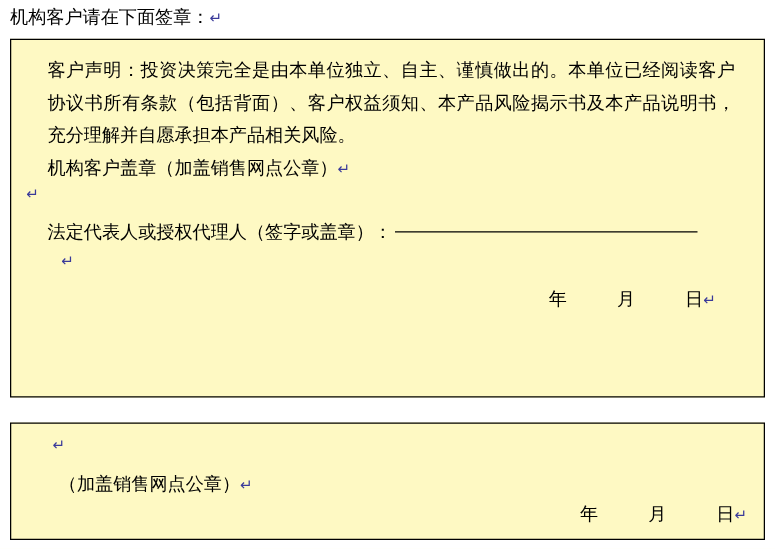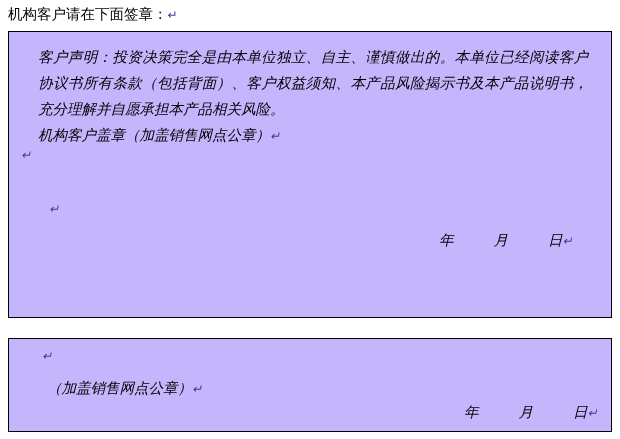--- a/index.html
+++ b/index.html
@@ -31,22 +31,21 @@
   .pilcrow {
     color: #3a3a9a;
     font-family: "Liberation Sans", sans-serif;
     font-size: 12px;
     vertical-align: baseline;
   }
   .box {
     position: absolute;
     border: 1px solid #000000;
     box-sizing: border-box;
-    background: #c4b5fd;
-    font-style: italic;
+    background: #fef9c3;
   }
   .box-main {
     left: 8px;
     top: 31px;
     width: 604px;
     height: 287px;
   }
   .box-seal {
     left: 8px;
     top: 338px;
@@ -147,20 +146,23 @@
   <div class="box box-main">
 
     <div class="para declaration">客户声明：投资决策完全是由本单位独立、自主、谨慎做出的。本单位已经阅读客户协议书所有条款（包括背面）、客户权益须知、本产品风险揭示书及本产品说明书，充分理解并自愿承担本产品相关风险。</div>
 
     <div class="line-indent seal-line">
       <span>机构客户盖章（加盖销售网点公章）</span><span class="pilcrow">↵</span>
     </div>
 
     <span class="pilcrow mark-left-1">↵</span>
 
+    <div class="line-indent rep-line">
+      <span>法定代表人或授权代理人（签字或盖章）：</span><span class="sig-rule"></span>
+    </div>
 
     <span class="pilcrow mark-left-2">↵</span>
 
     <div class="date-line">
       <span>年</span><span class="gap"></span><span>月</span><span class="gap"></span><span>日</span><span class="pilcrow">↵</span>
     </div>
 
   </div>
 
   <div class="box box-seal">

